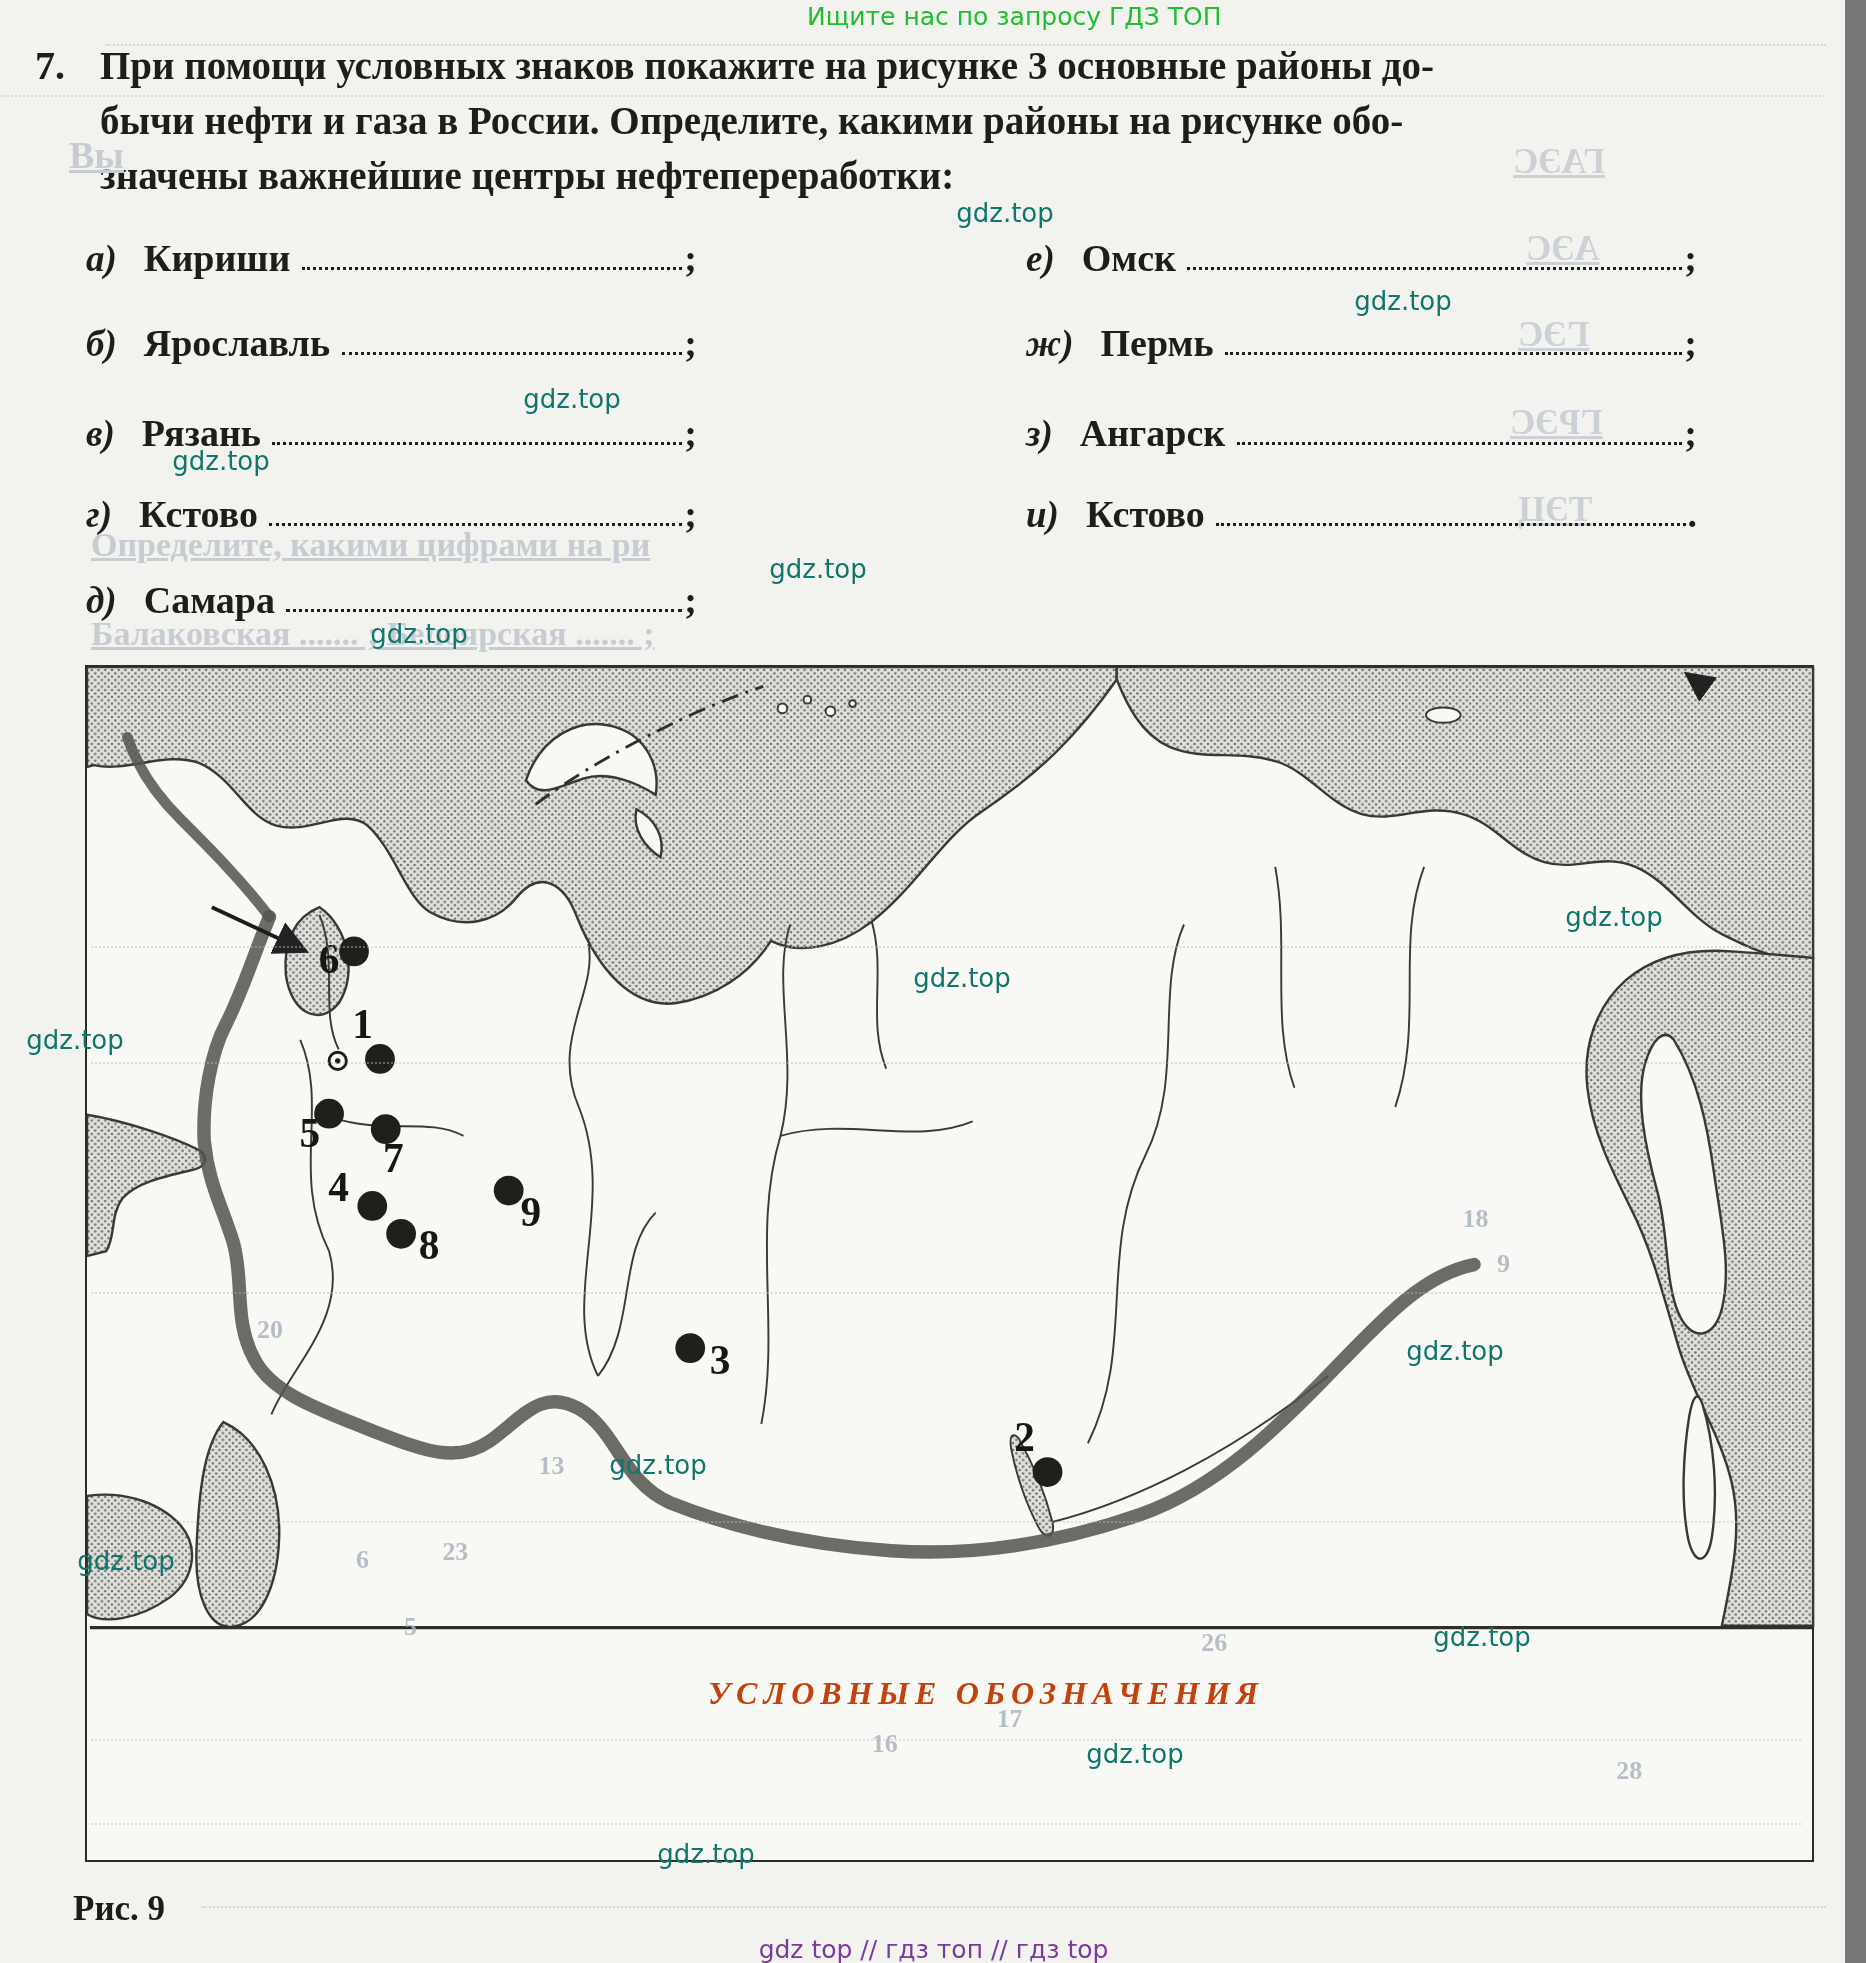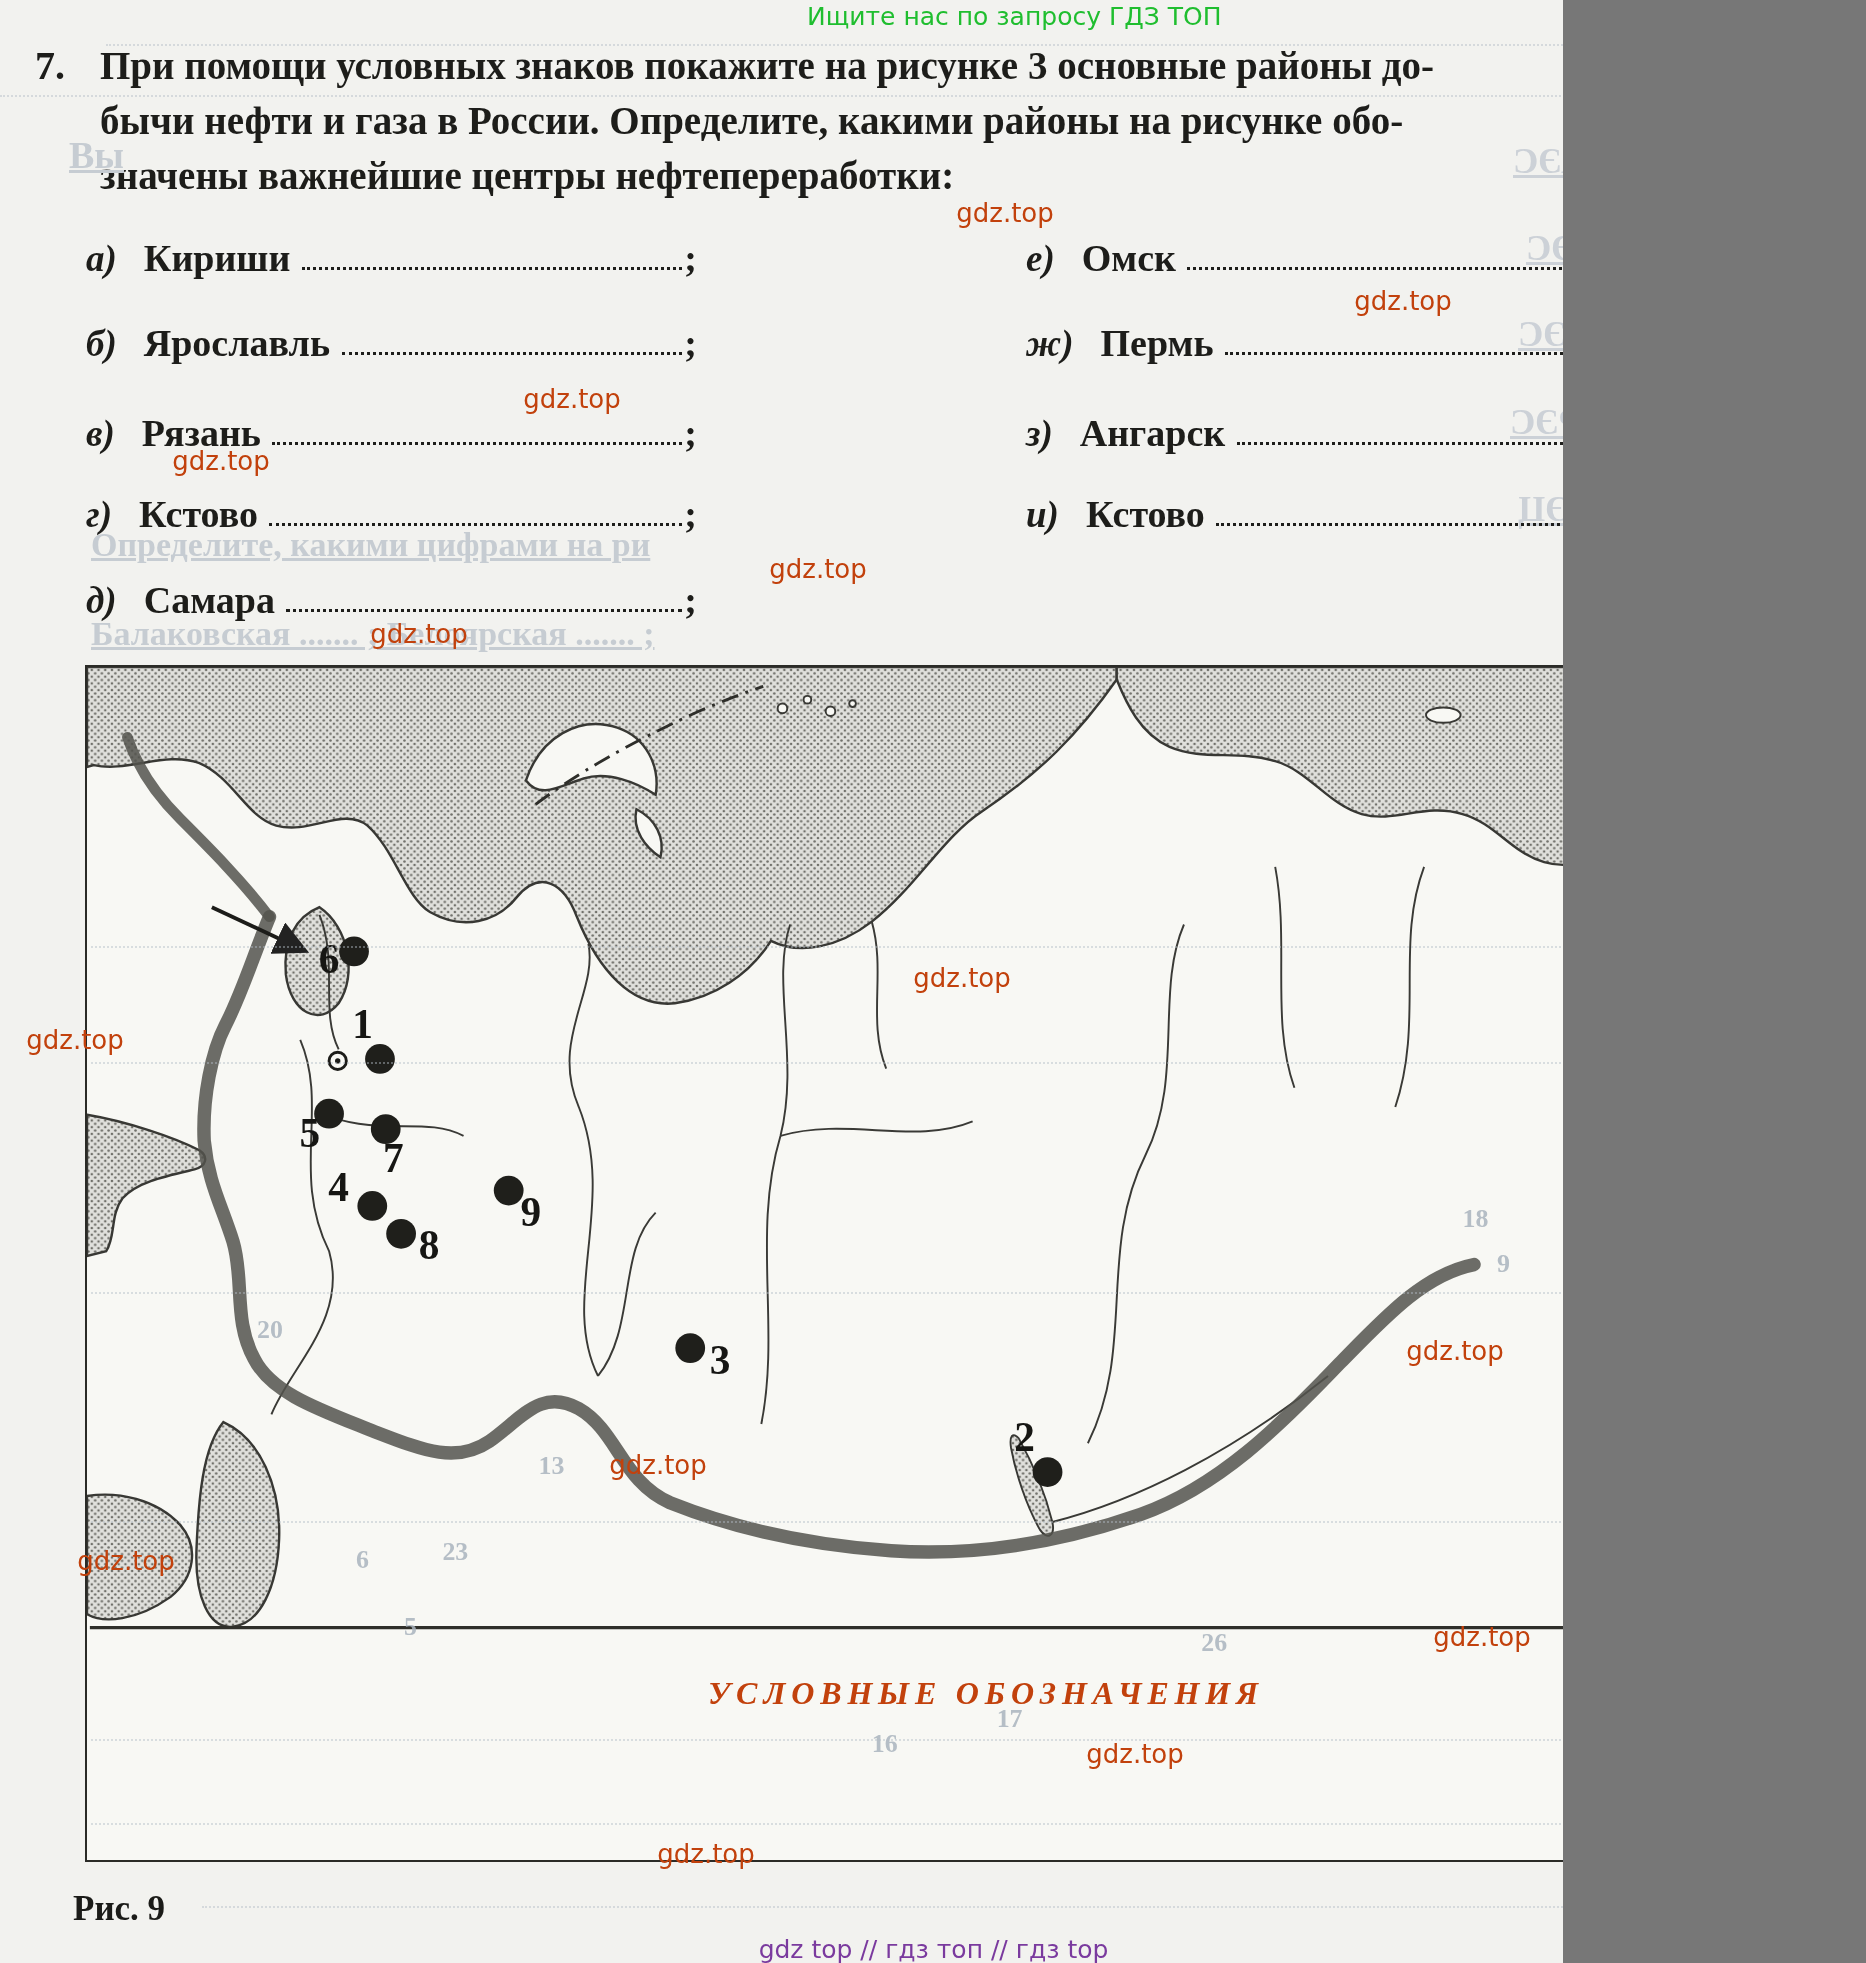--- a/index.html
+++ b/index.html
@@ -1,17 +1,17 @@
 <!DOCTYPE html>
 <html><head>
 <meta charset="utf-8">
 <style>
   html,body{margin:0;padding:0;}
   body{background:#777;}
-  #page{position:relative;width:1563px;height:1964px;background:#f2f2ef;overflow:hidden;
+  #page{position:relative;width:1845px;height:1964px;background:#f2f2ef;overflow:hidden;
         font-family:"Liberation Serif",serif;color:#1d1d1a;}
   .abs{position:absolute;}
   
   #banner{left:807px;top:1.9px;font:400 25px "DejaVu Sans",sans-serif;color:#1fbe2f;}
   
   #task-num{left:35px;top:38px;font:700 40px/55px "Liberation Serif",serif;}
   #task-text{left:100px;top:38px;width:1700px;font:700 39px/55px "Liberation Serif",serif;}
   
   .arow{position:absolute;display:flex;align-items:flex-end;height:46px;}
   .alabel{font:italic 700 37px "Liberation Serif",serif;white-space:nowrap;}
@@ -19,21 +19,21 @@
   .aleader{flex:1;border-bottom:3.3px dotted #1e1e1b;margin:0 1.9px 9.6px 11.5px;min-width:38px;}
   .aend{font:700 38px "Liberation Serif",serif;margin-bottom:0px;}
   
   #map{left:85px;top:665px;width:1729px;height:1197px;border:2.9px solid #2b2b27;background:#f8f8f4;box-sizing:border-box;}
   #map svg{position:absolute;left:0;top:0;}
   #legend-title{left:708px;top:1675px;font:italic 700 32px "Liberation Serif",serif;letter-spacing:5.8px;color:#c2410c;}
   #fig-caption{left:73px;top:1889px;font:700 35px "Liberation Serif",serif;color:#1b1b18;}
   
   #footer{left:0;top:1935px;width:1867px;text-align:center;font:400 25px "DejaVu Sans",sans-serif;color:#7a3a9e;}
   
-  .wm{position:absolute;transform:translate(-50%,-50%);font:400 26px "DejaVu Sans",sans-serif;color:#c2410c;white-space:nowrap;}
+  .wm{position:absolute;transform:translate(-50%,-50%);font:400 26px "DejaVu Sans",sans-serif;color:#0f766e;white-space:nowrap;}
   
   .bleed{position:absolute;color:#c6ccd2;font:700 34px "Liberation Serif",serif;white-space:nowrap;text-decoration:underline;}
   .bleed.mir{transform:scaleX(-1);color:#ccd1d7;}
   .faintline{position:absolute;border-top:2.9px dotted #b3bdc6;opacity:.45;}
 </style>
 </head>
 <body>
 
 <div id="page">
 

